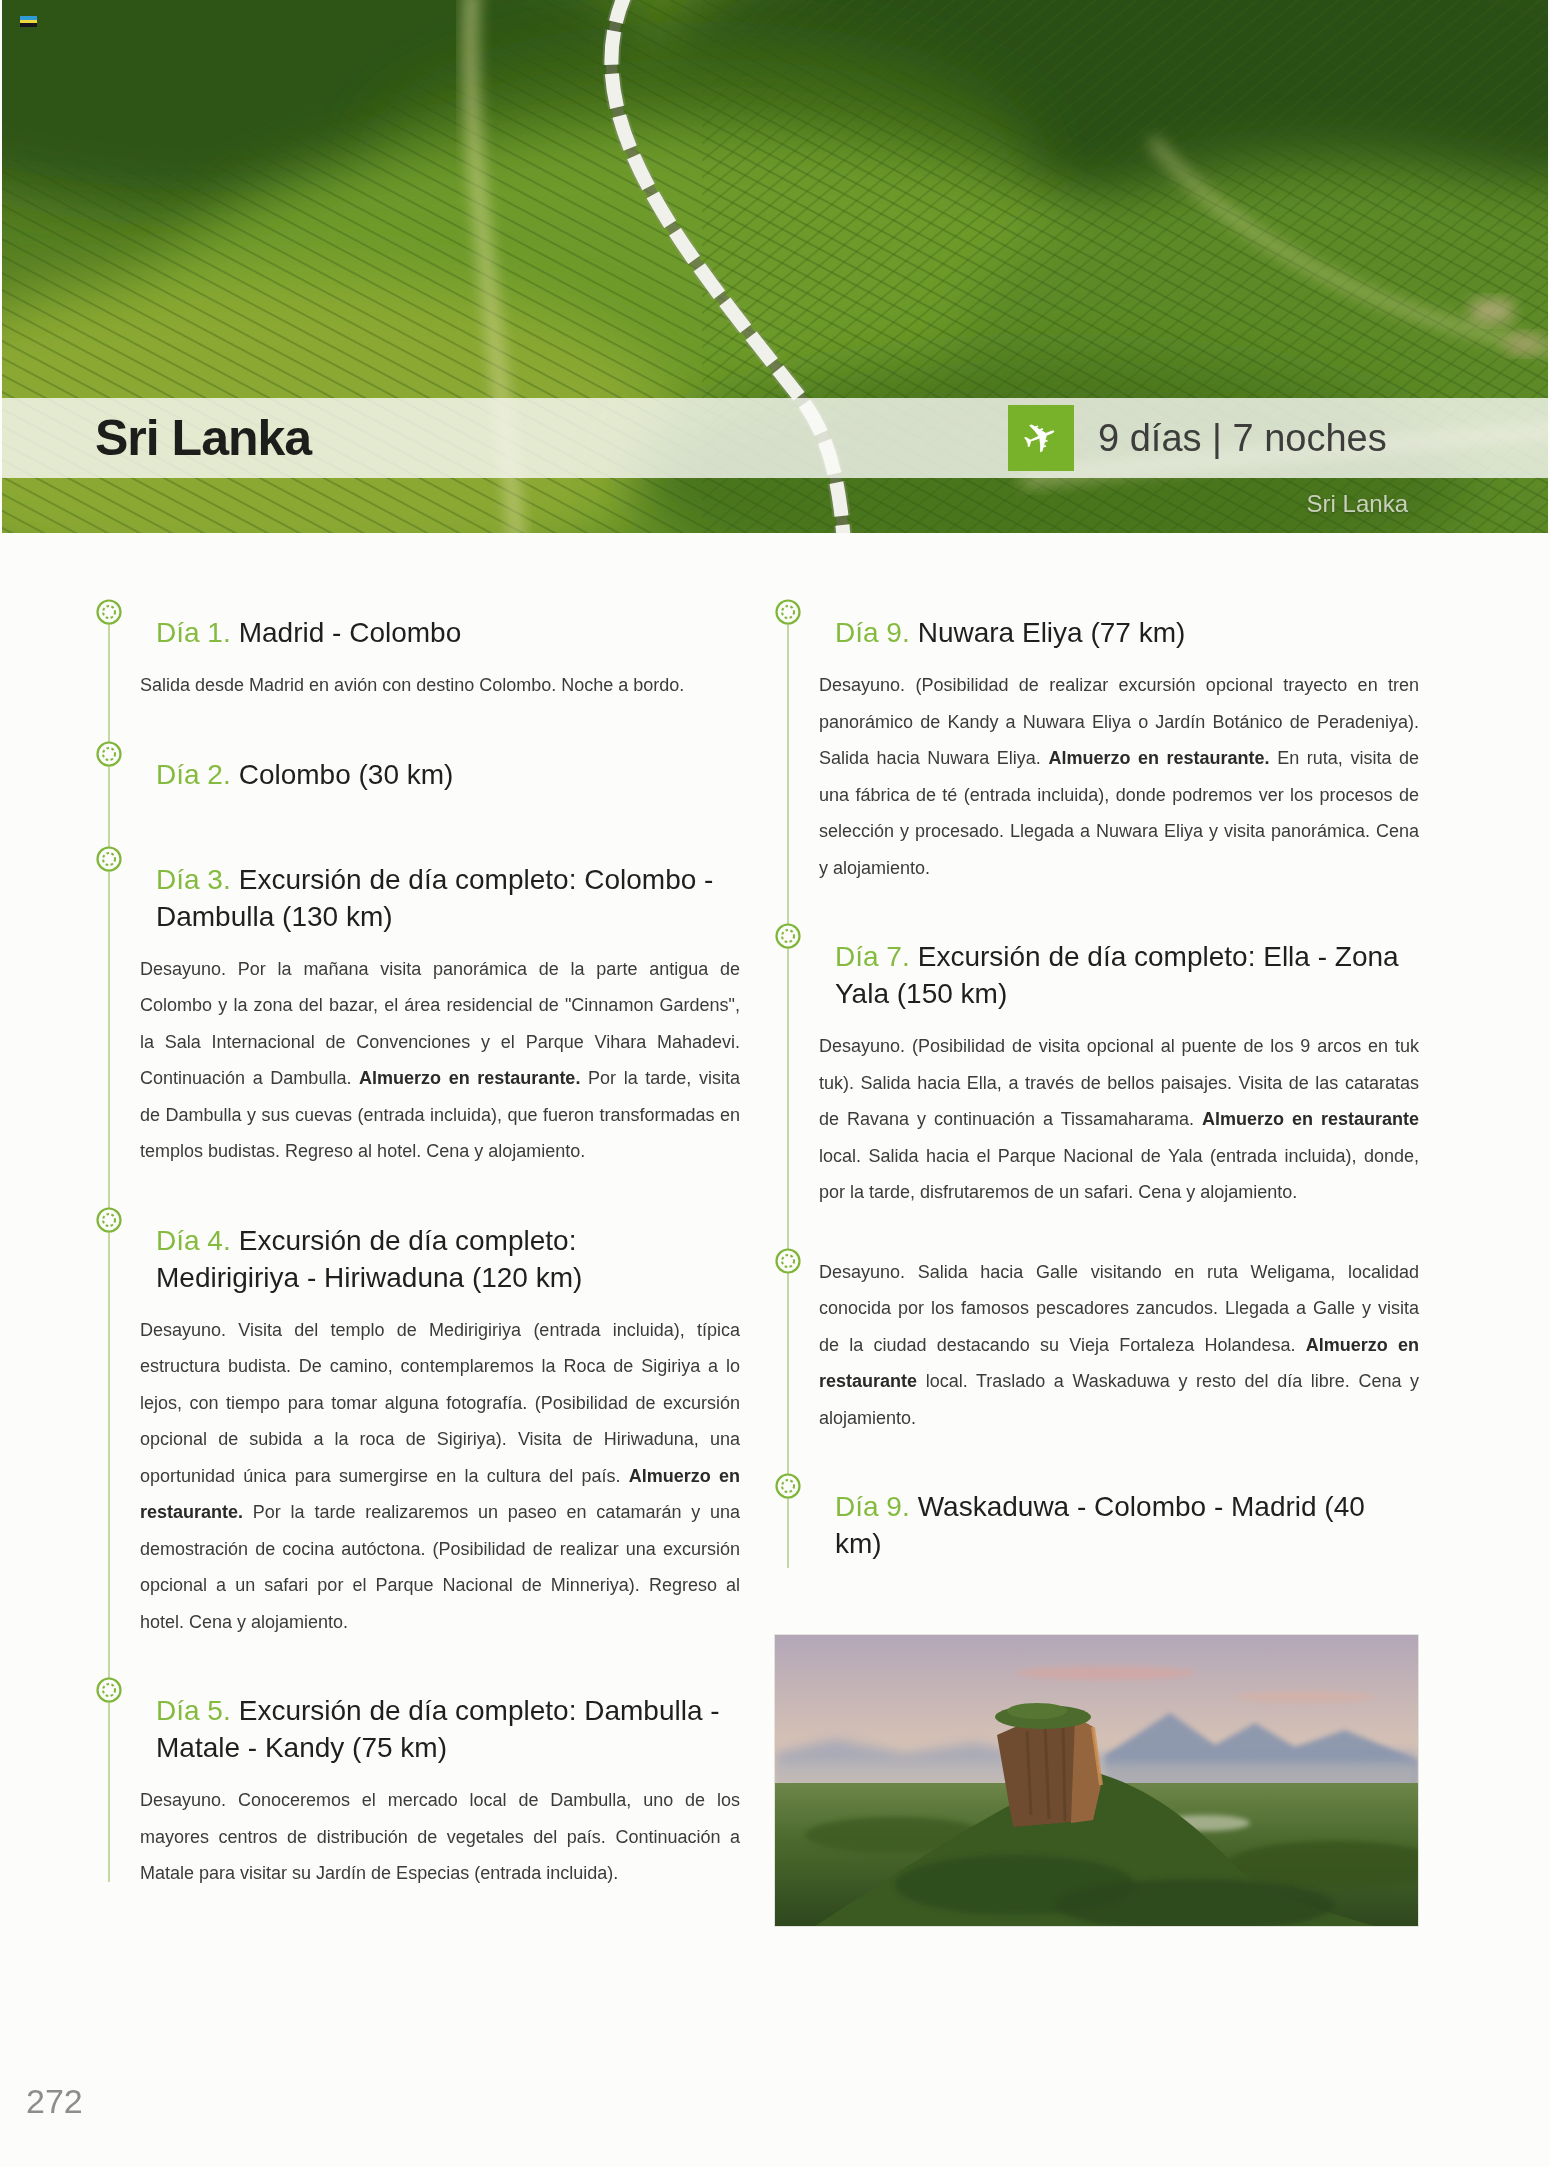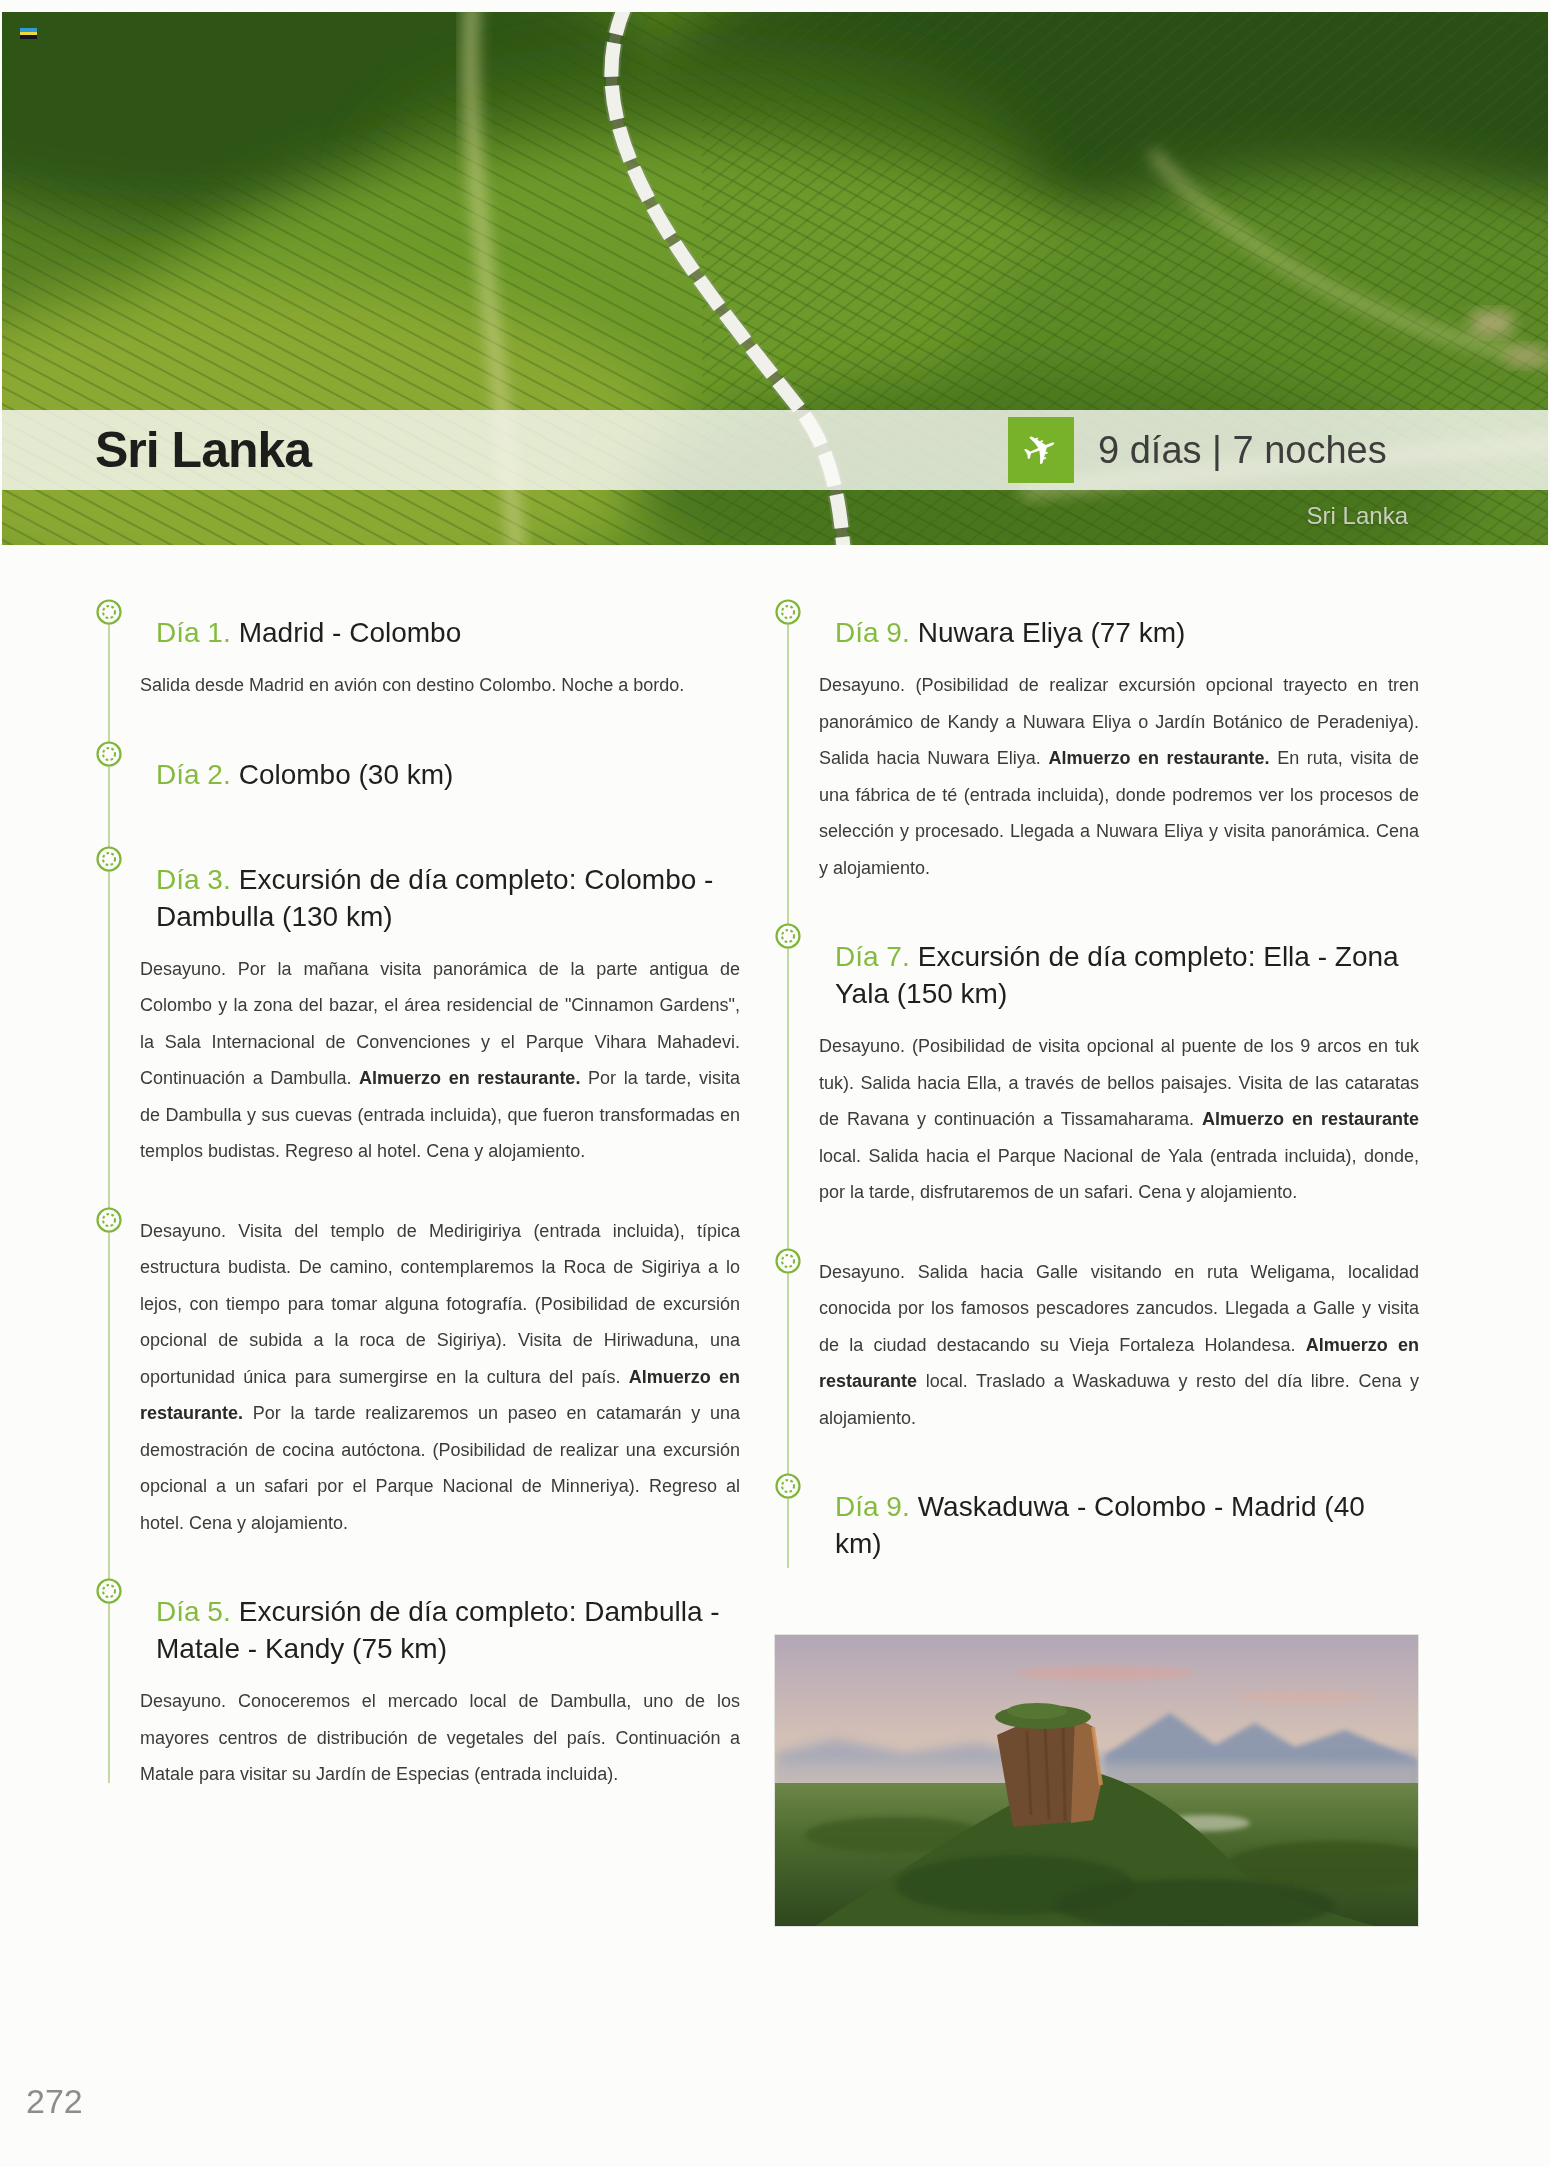--- a/index.html
+++ b/index.html
@@ -1,21 +1,21 @@
 <!DOCTYPE html>
 <html><head>
 <meta charset="utf-8">
 <style>
   html,body{margin:0;padding:0;background:#ffffff;}
   .page{
     position:relative;width:1550px;height:2167px;overflow:hidden;
     background:#fcfcfa;font-family:"Liberation Sans",sans-serif;color:#3a3a3a;
   }
   
-  .hero{position:absolute;top:12px;left:2px;width:1546px;height:533px;overflow:hidden;}
+  .hero{position:absolute;top:0;left:2px;width:1546px;height:533px;overflow:hidden;}
   .hero svg{display:block;}
   .logo-mark{position:absolute;top:16px;left:18px;width:17px;height:11px;display:flex;flex-direction:column;}
   .logo-mark i{flex:1;display:block;}
   .title-bar{
     position:absolute;top:398px;left:0;width:100%;height:80px;
     background:rgba(250,250,246,0.80);display:flex;align-items:center;
   }
   .hero-title{
     margin-left:93px;font-size:50px;font-weight:700;letter-spacing:-1px;color:#1d1d1b;
   }
@@ -156,20 +156,21 @@
   </div>
 
   <div class="day">
     <div class="marker">
       <svg width="28" height="28" viewBox="0 0 28 28">
         <circle cx="14" cy="14" r="11.5" fill="#fcfcfa" stroke="#7fb63a" stroke-width="2.2"></circle>
         <circle cx="14" cy="14" r="6" fill="none" stroke="#7fb63a" stroke-width="2" stroke-dasharray="2.6 2.4"></circle>
       </svg>
     </div>
     <div class="day-content">
+      <h3 class="day-heading"><span class="day-label">Día 4.</span><span class="day-title">Excursión de día completo: Medirigiriya - Hiriwaduna (120 km)</span></h3>
       <p class="day-body"><span>Desayuno. Visita del templo de Medirigiriya (entrada incluida), típica estructura budista. De camino, contemplaremos la Roca de Sigiriya a lo lejos, con tiempo para tomar alguna fotografía. (Posibilidad de excursión opcional de subida a la roca de Sigiriya). Visita de Hiriwaduna, una oportunidad única para sumergirse en la cultura del país. </span><span class="b">Almuerzo en restaurante.</span><span> Por la tarde realizaremos un paseo en catamarán y una demostración de cocina autóctona. (Posibilidad de realizar una excursión opcional a un safari por el Parque Nacional de Minneriya). Regreso al hotel. Cena y alojamiento.</span></p>
     </div>
   </div>
 
   <div class="day">
     <div class="marker">
       <svg width="28" height="28" viewBox="0 0 28 28">
         <circle cx="14" cy="14" r="11.5" fill="#fcfcfa" stroke="#7fb63a" stroke-width="2.2"></circle>
         <circle cx="14" cy="14" r="6" fill="none" stroke="#7fb63a" stroke-width="2" stroke-dasharray="2.6 2.4"></circle>
       </svg>

